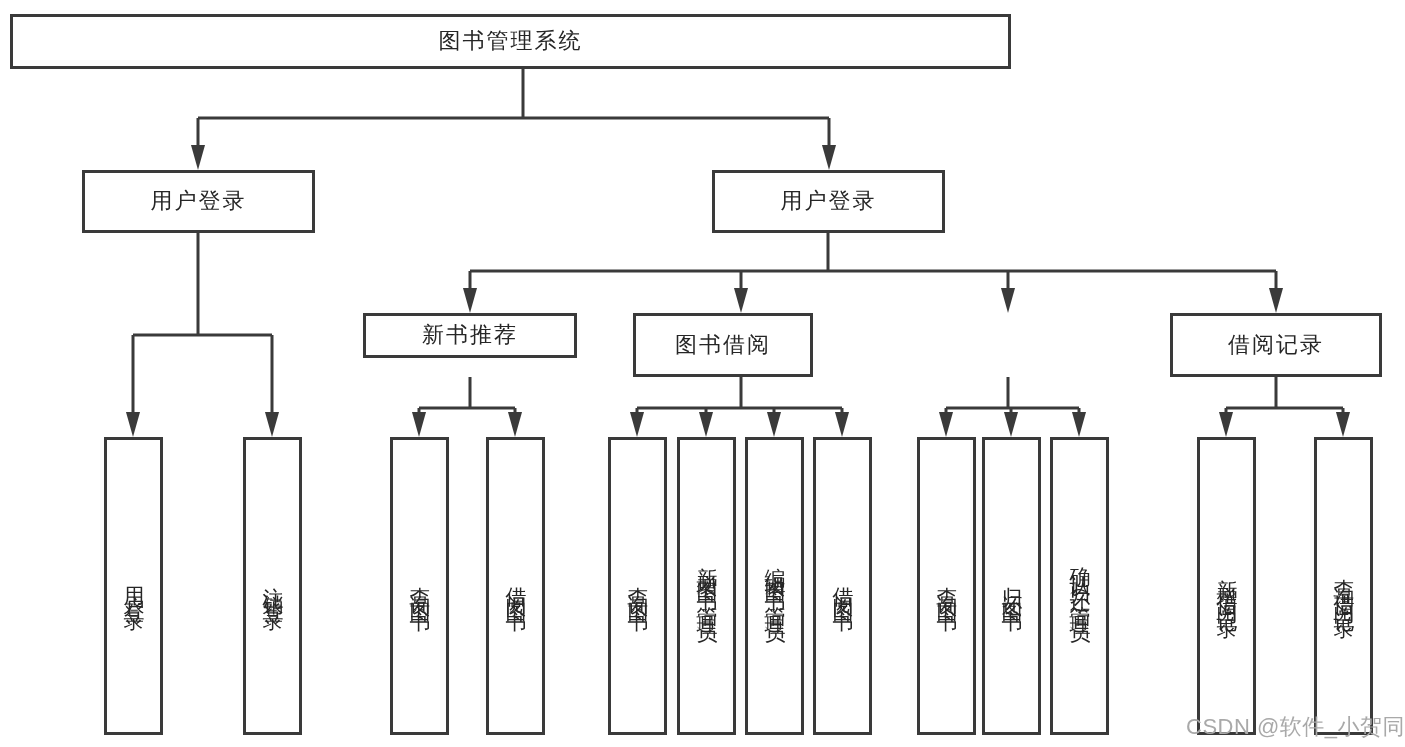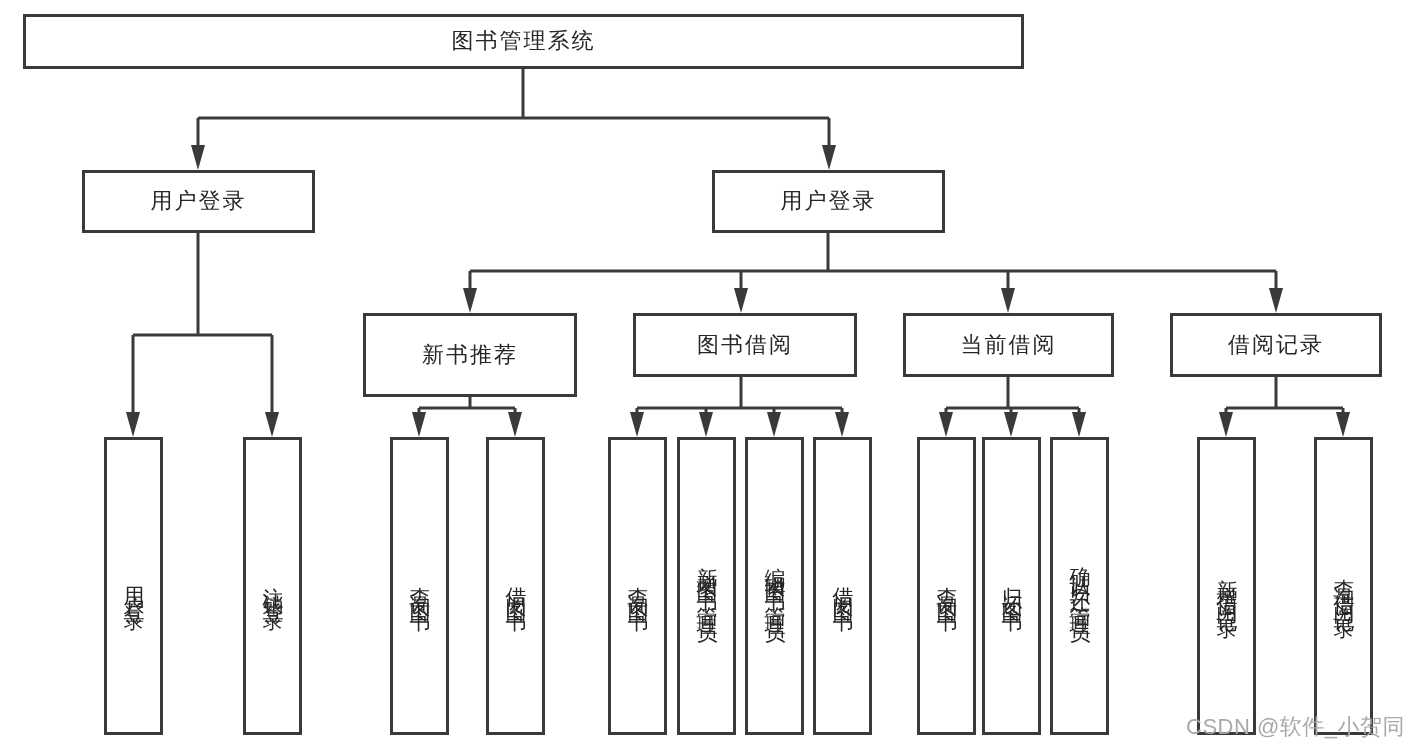--- a/index.html
+++ b/index.html
@@ -55,28 +55,27 @@
       <path d="M767 412 L781 412 L774 437 Z"></path>
       <path d="M835 412 L849 412 L842 437 Z"></path>
       <path d="M939 412 L953 412 L946 437 Z"></path>
       <path d="M1004 412 L1018 412 L1011 437 Z"></path>
       <path d="M1072 412 L1086 412 L1079 437 Z"></path>
       <path d="M1219 412 L1233 412 L1226 437 Z"></path>
       <path d="M1336 412 L1350 412 L1343 437 Z"></path>
     </g>
   </svg>
 
-  <div class="box" style="left:23px;top:14px;width:1001px;height:55px;">图书管理系统</div>
+  <div class="box" style="left:10px;top:14px;width:1001px;height:55px;">图书管理系统</div>
 
   <div class="box" style="left:82px;top:170px;width:233px;height:63px;">用户登录</div>
   <div class="box" style="left:712px;top:170px;width:233px;height:63px;">用户登录</div>
 
-  <div class="box" style="left:363px;top:313px;width:214px;height:84px;">新书推荐</div>
-  <div class="box" style="left:633px;top:313px;width:224px;height:64px;">图书借阅</div>
-  <div class="box" style="left:903px;top:313px;width:211px;height:64px;">当前借阅</div>
+  <div class="box" style="left:363px;top:313px;width:214px;height:45px;">新书推荐</div>
+  <div class="box" style="left:633px;top:313px;width:180px;height:64px;">图书借阅</div>
   <div class="box" style="left:1170px;top:313px;width:212px;height:64px;">借阅记录</div>
 
   <div class="box v" style="left:104px;top:437px;width:59px;height:298px;">用户登录</div>
   <div class="box v" style="left:243px;top:437px;width:59px;height:298px;">注销登录</div>
 
   <div class="box v" style="left:390px;top:437px;width:59px;height:298px;">查询图书</div>
   <div class="box v" style="left:486px;top:437px;width:59px;height:298px;">借阅图书</div>
 
   <div class="box v" style="left:608px;top:437px;width:59px;height:298px;">查询图书</div>
   <div class="box v" style="left:677px;top:437px;width:59px;height:298px;">新增图书（管理员）</div>

